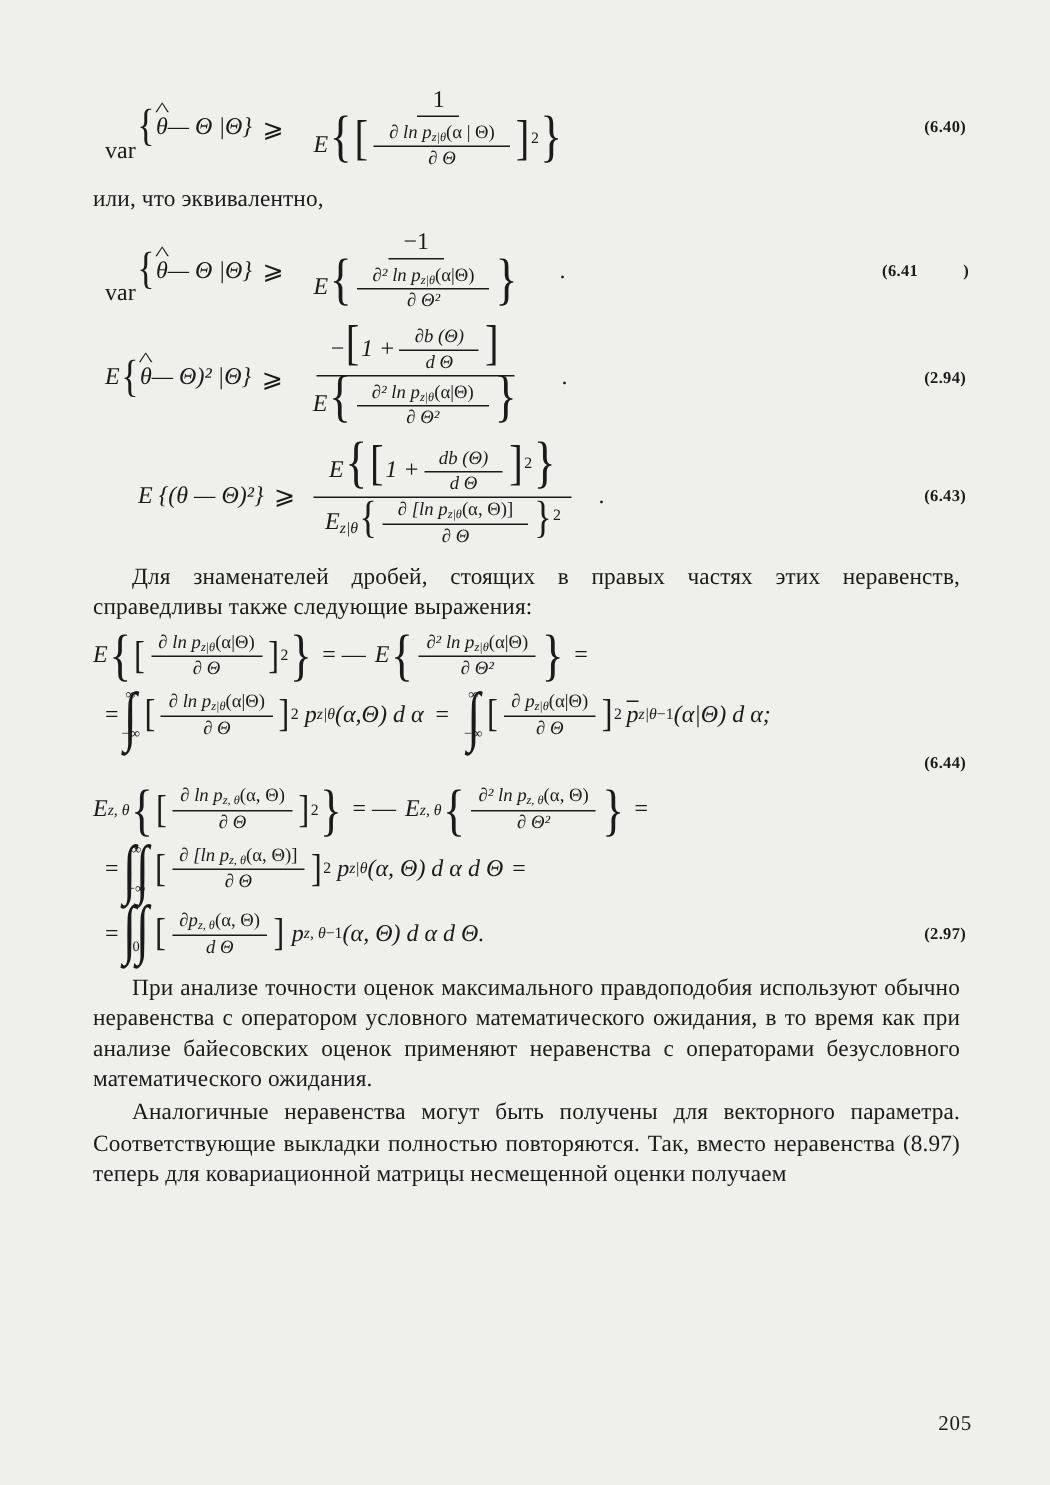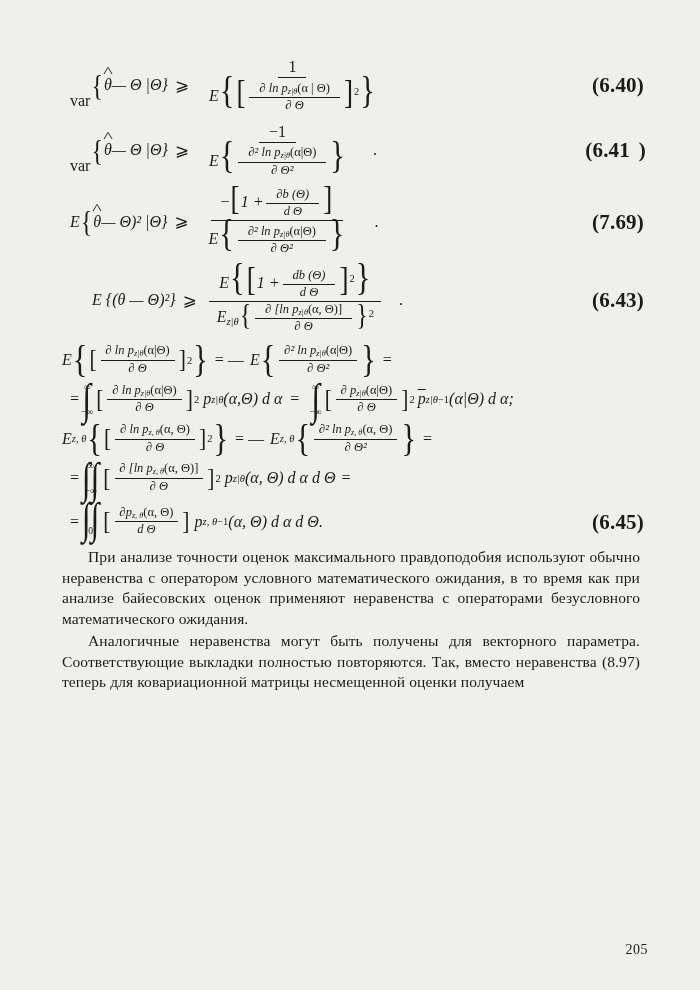--- a/index.html
+++ b/index.html
@@ -49,21 +49,21 @@
     flex: 0 0 auto;
     display: flex;
     align-items: center;
     font-size: 16px;
   }
   .eqnum {
     position: absolute;
     right: -4px;
     top: 50%;
     transform: translateY(-50%);
-    font-size: 21px;
+    font-size: 11px;
     font-weight: bold;
     letter-spacing: 0.2px;
     white-space: nowrap;
     text-align: right;
   }
   
   .it { font-style: italic; }
   .rm { font-style: normal; margin-top: 31px; }
   .sub {
     font-size: 0.66em;
@@ -195,40 +195,41 @@
             <span class="it">E</span><span class="brace">{</span><span class="brk">[</span><span class="frac sfrac">
               <span class="num"><span class="it">∂ ln p</span><span class="sub">z|θ</span><span class="rm">(α | Θ)</span></span>
               <span class="den"><span class="it">∂ Θ</span></span>
             </span><span class="brk">]</span><span class="sup">2</span><span class="brace">}</span>
           </span>
         </span>
       </div>
       <span class="eqnum">(6.40)</span>
     </div>
 
+    <p class="para">или, что эквивалентно,</p>
 
     <div class="eqrow">
       <div class="eqbody eq-indent-1">
         <span class="rm">var</span>
           <span class="brace sm">{</span>
           <span class="hat-wrap">θ</span>
           <span class="it">— Θ |Θ}</span>
         <span class="geq">⩾</span>
         <span class="frac bigfrac">
           <span class="num">−1</span>
           <span class="den">
             <span class="it">E</span><span class="brace">{</span><span class="frac sfrac">
               <span class="num"><span class="it">∂² ln p</span><span class="sub">z|θ</span><span class="rm">(α|Θ)</span></span>
               <span class="den"><span class="it">∂ Θ²</span></span>
             </span><span class="brace">}</span>
           </span>
         </span>
         <span style="margin-left:14px;">.</span>
       </div>
-      <span class="eqnum" style="right:10px;">(6.41</span>
+      <span class="eqnum" style="right:28px;">(6.41</span>
       <span class="eqnum" style="right:-6px;">)</span>
     </div>
 
 
     <div class="eqrow">
       <div class="eqbody eq-indent-1">
         <span class="it">E</span>
           <span class="brace sm">{</span>
           <span class="hat-wrap">θ</span>
           <span class="it">— Θ)² |Θ}</span>
@@ -242,21 +243,21 @@
           </span>
           <span class="den">
             <span class="it">E</span><span class="brace">{</span><span class="frac sfrac">
               <span class="num"><span class="it">∂² ln p</span><span class="sub">z|θ</span><span class="rm">(α|Θ)</span></span>
               <span class="den"><span class="it">∂ Θ²</span></span>
             </span><span class="brace">}</span>
           </span>
         </span>
         <span style="margin-left:16px;">.</span>
       </div>
-      <span class="eqnum">(7.69)</span>
+      <span class="eqnum">(2.94)</span>
     </div>
 
 
     <div class="eqrow">
       <div class="eqbody eq-indent-2">
         <span class="it">E {(θ — Θ)²}</span>
         <span class="geq">⩾</span>
         <span class="frac bigfrac">
           <span class="num">
             <span class="it">E</span><span class="brace">{</span><span class="brk">[</span><span class="it">1 +</span><span class="frac sfrac">
@@ -269,20 +270,21 @@
               <span class="num"><span class="it">∂ [ln p</span><span class="sub">z|θ</span><span class="rm">(α, Θ)]</span></span>
               <span class="den"><span class="it">∂ Θ</span></span>
             </span><span class="brace sm">}</span><span class="sup">2</span>
           </span>
         </span>
         <span style="margin-left:12px;">.</span>
       </div>
       <span class="eqnum">(6.43)</span>
     </div>
 
+    <p class="para indent">Для знаменателей дробей, стоящих в правых частях этих неравенств, справедливы также следующие выражения:</p>
 
     <div class="eqrow small-gap">
       <div class="eqbody">
         <span class="it">E</span>
           <span class="brace">{</span>
           <span class="brk sm">[</span>
           <span class="frac sfrac">
           <span class="num"><span class="it">∂ ln p</span><span class="sub">z|θ</span><span class="rm">(α|Θ)</span></span>
           <span class="den"><span class="it">∂ Θ</span></span>
         </span>
@@ -332,20 +334,23 @@
         </span>
           <span class="brk sm">]</span>
           <span class="sup">2</span>
         <span class="it ovl" style="margin-left:3px;">p</span>
           <span class="sub">z|θ</span>
           <span class="sup">−1</span>
           <span class="it">(α|Θ) d α;</span>
       </div>
     </div>
 
+    <div class="eqrow" style="margin:0 0 2px 0; min-height:18px;">
+      <span class="eqnum">(6.44)</span>
+    </div>
 
     <div class="eqrow small-gap">
       <div class="eqbody">
         <span class="it">E</span>
           <span class="sub">z, θ</span>
           <span class="brace">{</span>
           <span class="brk sm">[</span>
           <span class="frac sfrac">
           <span class="num"><span class="it">∂ ln p</span><span class="sub">z, θ</span><span class="rm">(α, Θ)</span></span>
           <span class="den"><span class="it">∂ Θ</span></span>
@@ -399,21 +404,21 @@
           <span class="frac sfrac">
           <span class="num"><span class="it">∂p</span><span class="sub">z, θ</span><span class="rm">(α, Θ)</span></span>
           <span class="den"><span class="it">d Θ</span></span>
         </span>
           <span class="brk sm">]</span>
         <span class="it" style="margin-left:4px;">p</span>
           <span class="sub">z, θ</span>
           <span class="sup">−1</span>
           <span class="it">(α, Θ) d α d Θ.</span>
       </div>
-      <span class="eqnum">(6.45)</span>
+      <span class="eqnum">(2.97)</span>
     </div>
 
     <p class="para indent" style="margin-top:6px;font-family:Liberation Serif, serif;">При анализе точности оценок максимального правдоподобия используют обычно неравенства с оператором условного математического ожидания, в то время как при анализе байесовских оценок применяют неравенства с операторами безусловного математического ожидания.</p>
     <p class="para indent">Аналогичные неравенства могут быть получены для векторного параметра. Соответствующие выкладки полностью повторяются. Так, вместо неравенства (8.97) теперь для ковариационной матрицы несмещенной оценки получаем</p>
 
   </div>
 
   <div class="pagenum">205</div>
 </div>
 

